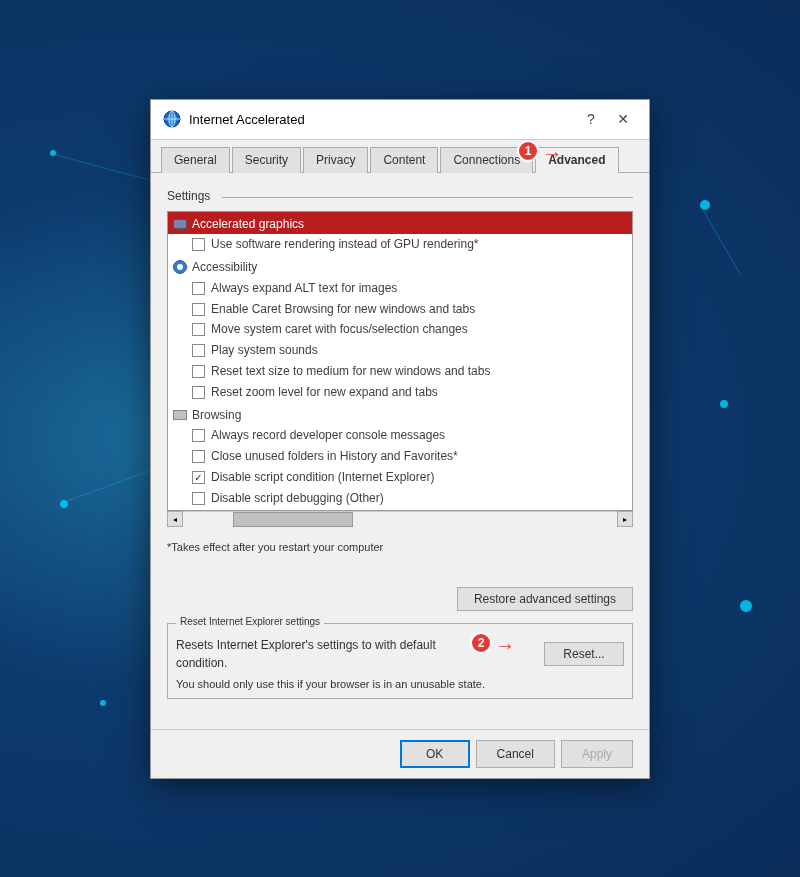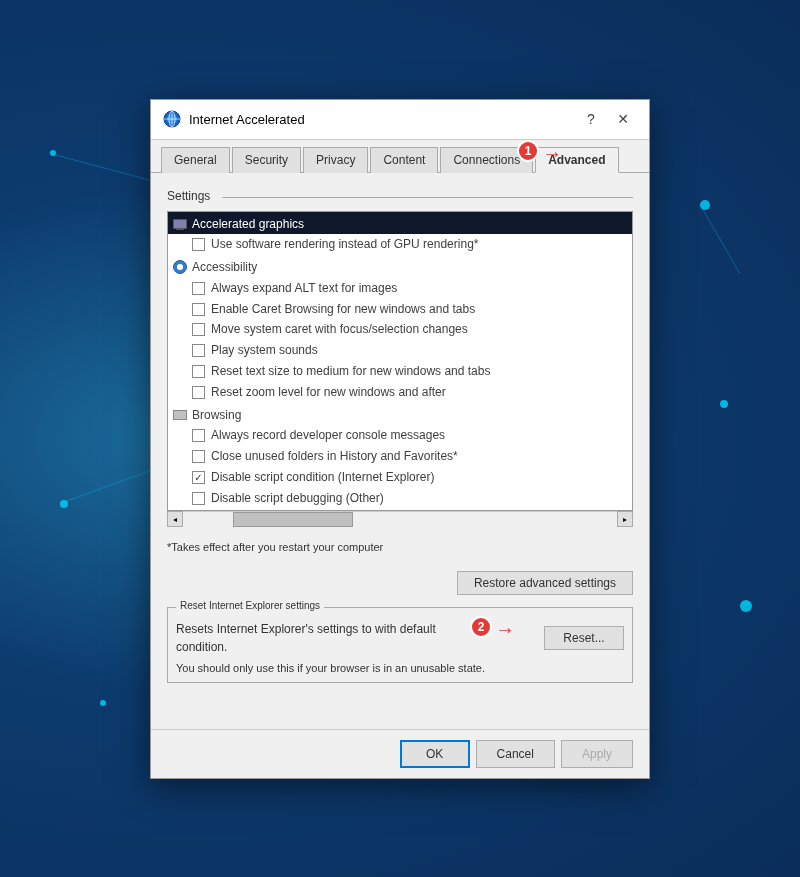--- a/index.html
+++ b/index.html
@@ -173,21 +173,21 @@
       align-items: center;
       padding: 2px 4px;
     }
 
     .list-item.category {
       background: transparent;
       padding: 4px 4px 2px 4px;
     }
 
     .list-item.selected {
-      background: #0f172a;
+      background: #b91c1c;
       color: white;
     }
 
     .category-icon {
       width: 16px;
       height: 16px;
       margin-right: 4px;
       display: inline-flex;
       align-items: center;
       justify-content: center;
@@ -264,21 +264,21 @@
     .note-text {
       font-size: 11px;
       color: #333;
       padding: 2px 0;
     }
 
     
     .restore-btn-row {
       display: flex;
       justify-content: flex-end;
-      margin-top: 4px;
+      margin-top: 20px;
     }
 
     .btn {
       padding: 4px 16px;
       background: #e1e1e1;
       border: 1px solid #adadad;
       cursor: pointer;
       font-size: 12px;
       color: #333;
       min-width: 80px;
@@ -497,21 +497,21 @@
           <span class="item-text">Play system sounds</span>
         </div>
 
         <div class="list-item">
           <div class="checkbox"></div>
           <span class="item-text">Reset text size to medium for new windows and tabs</span>
         </div>
 
         <div class="list-item">
           <div class="checkbox"></div>
-          <span class="item-text">Reset zoom level for new windows and after</span>
+          <span class="item-text">Reset zoom level for new expand and tabs</span>
         </div>
 
         <div class="list-item category">
           <div class="category-icon">
             <div style="width:14px;height:10px;background:#c0c0c0;border:1px solid #888;"></div>
           </div>
           <span class="item-text">Browsing</span>
         </div>
 
         <div class="list-item">

